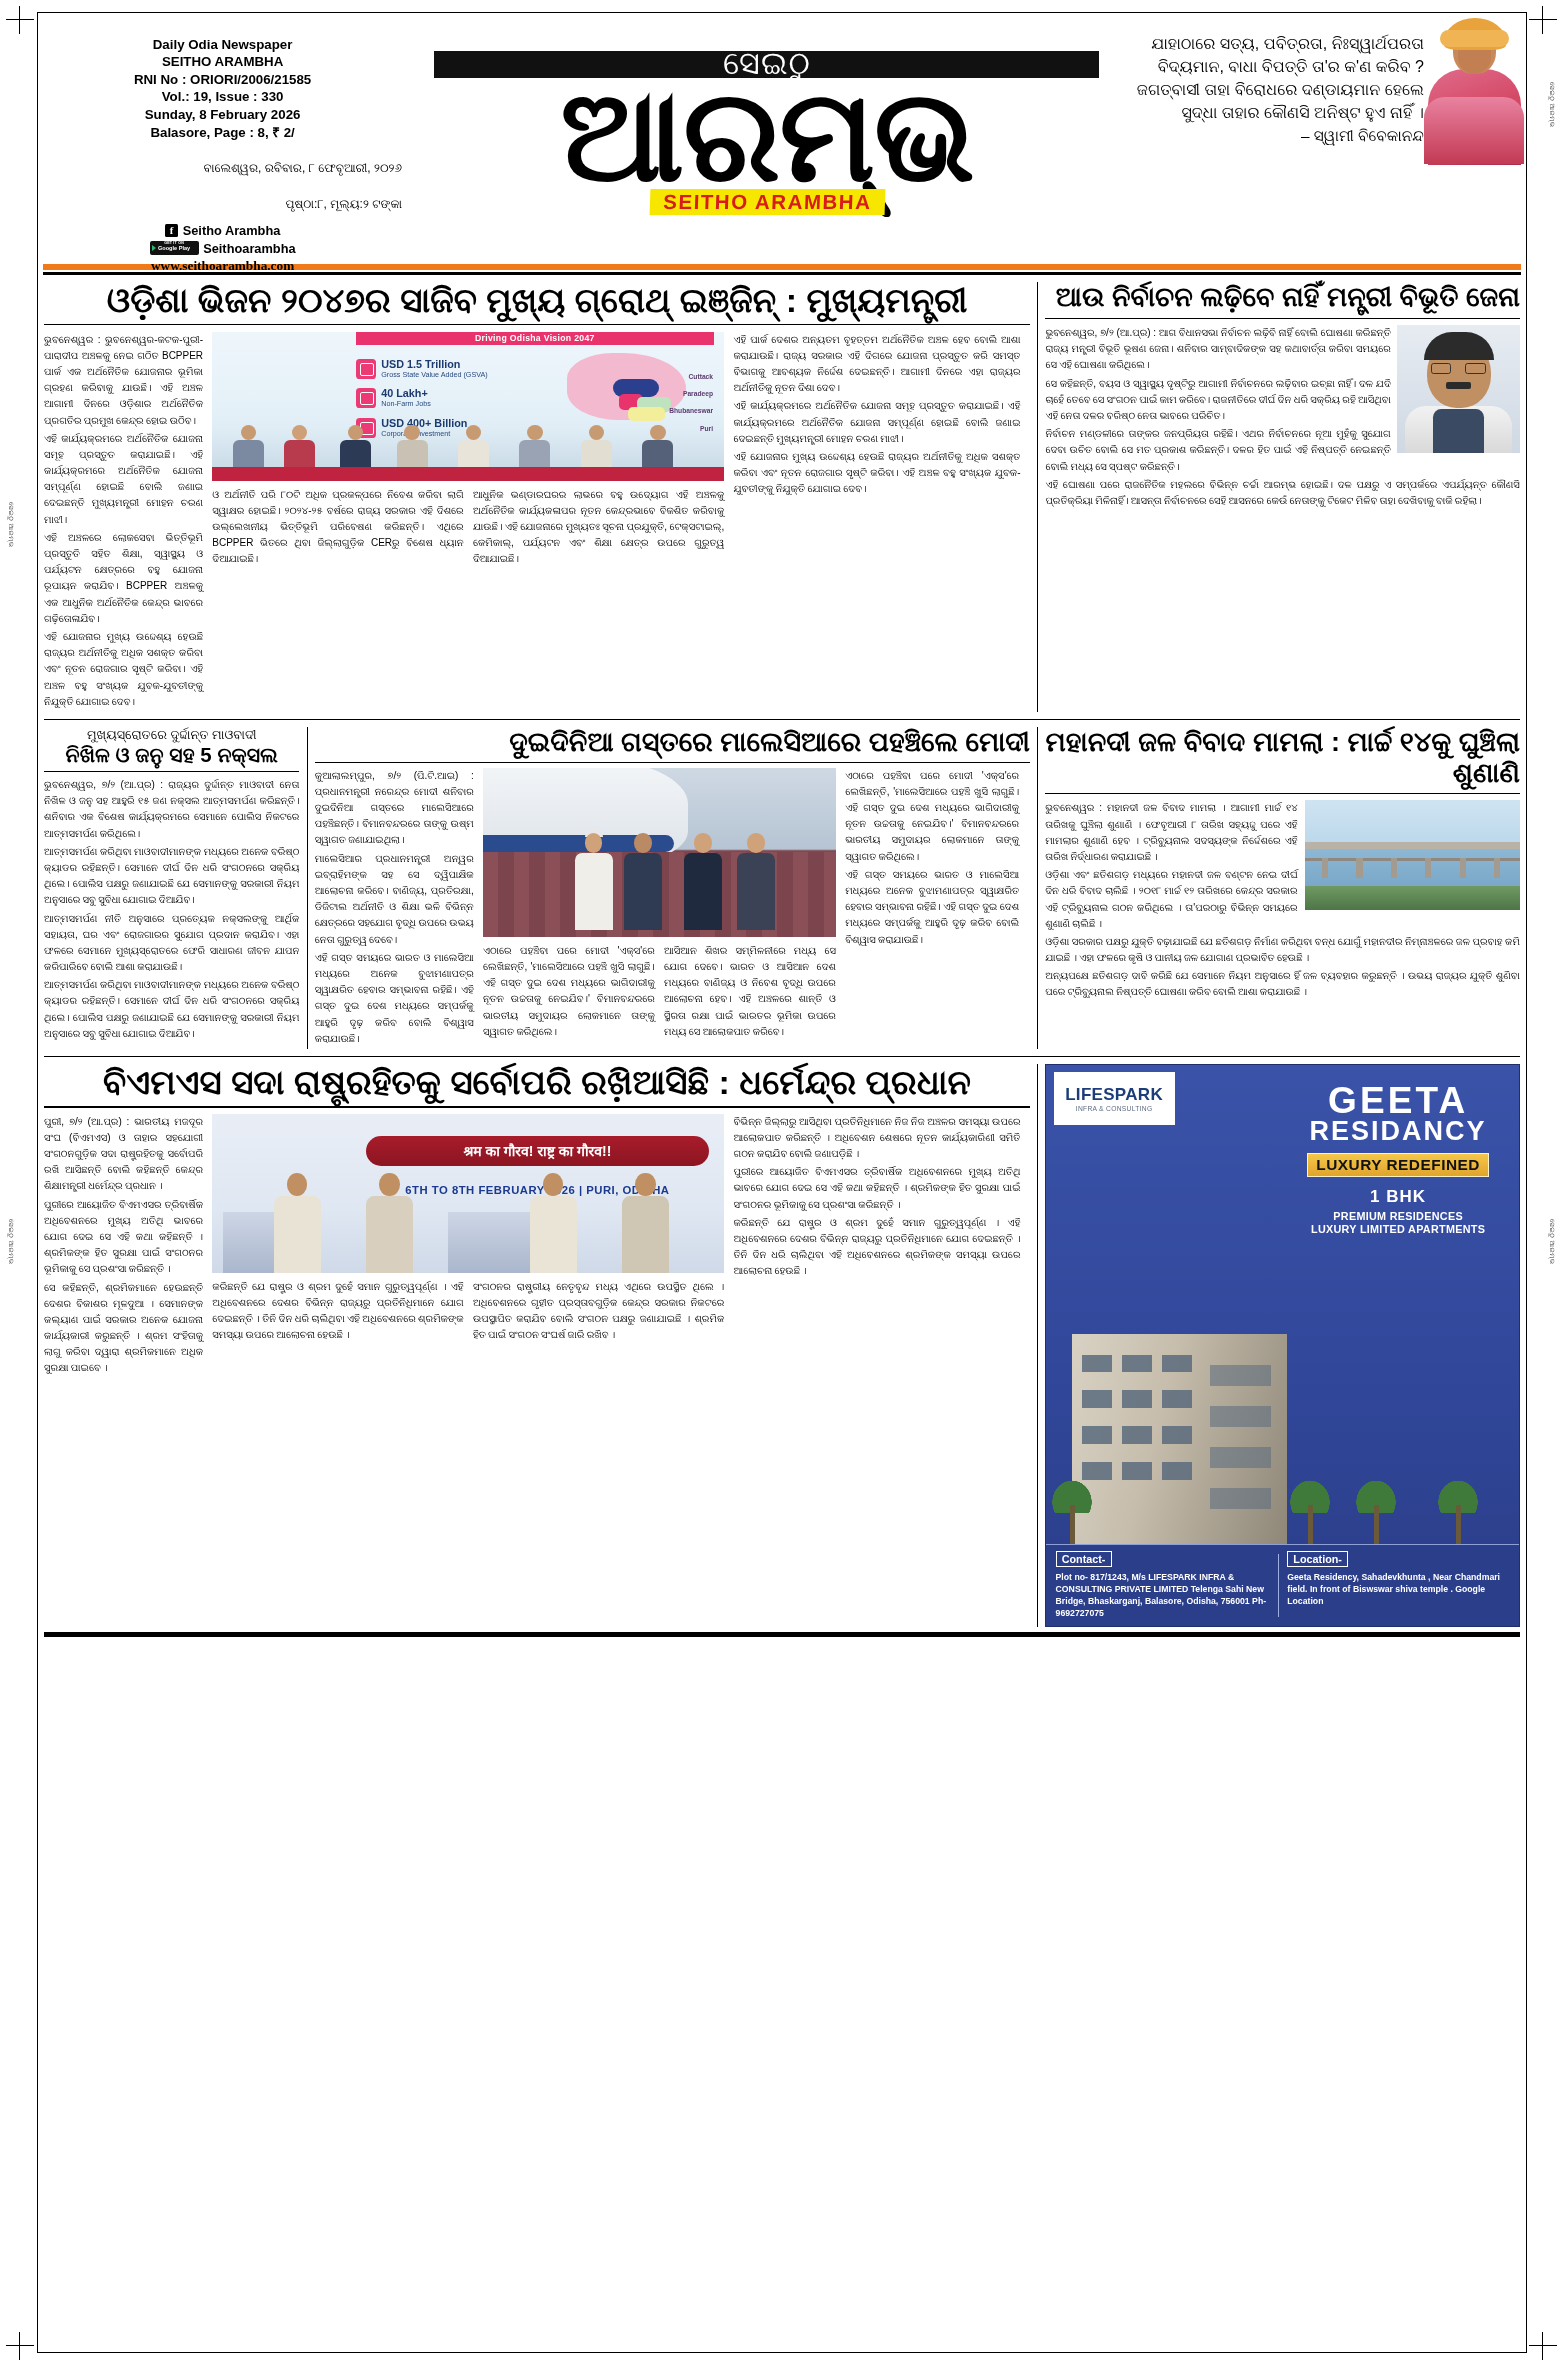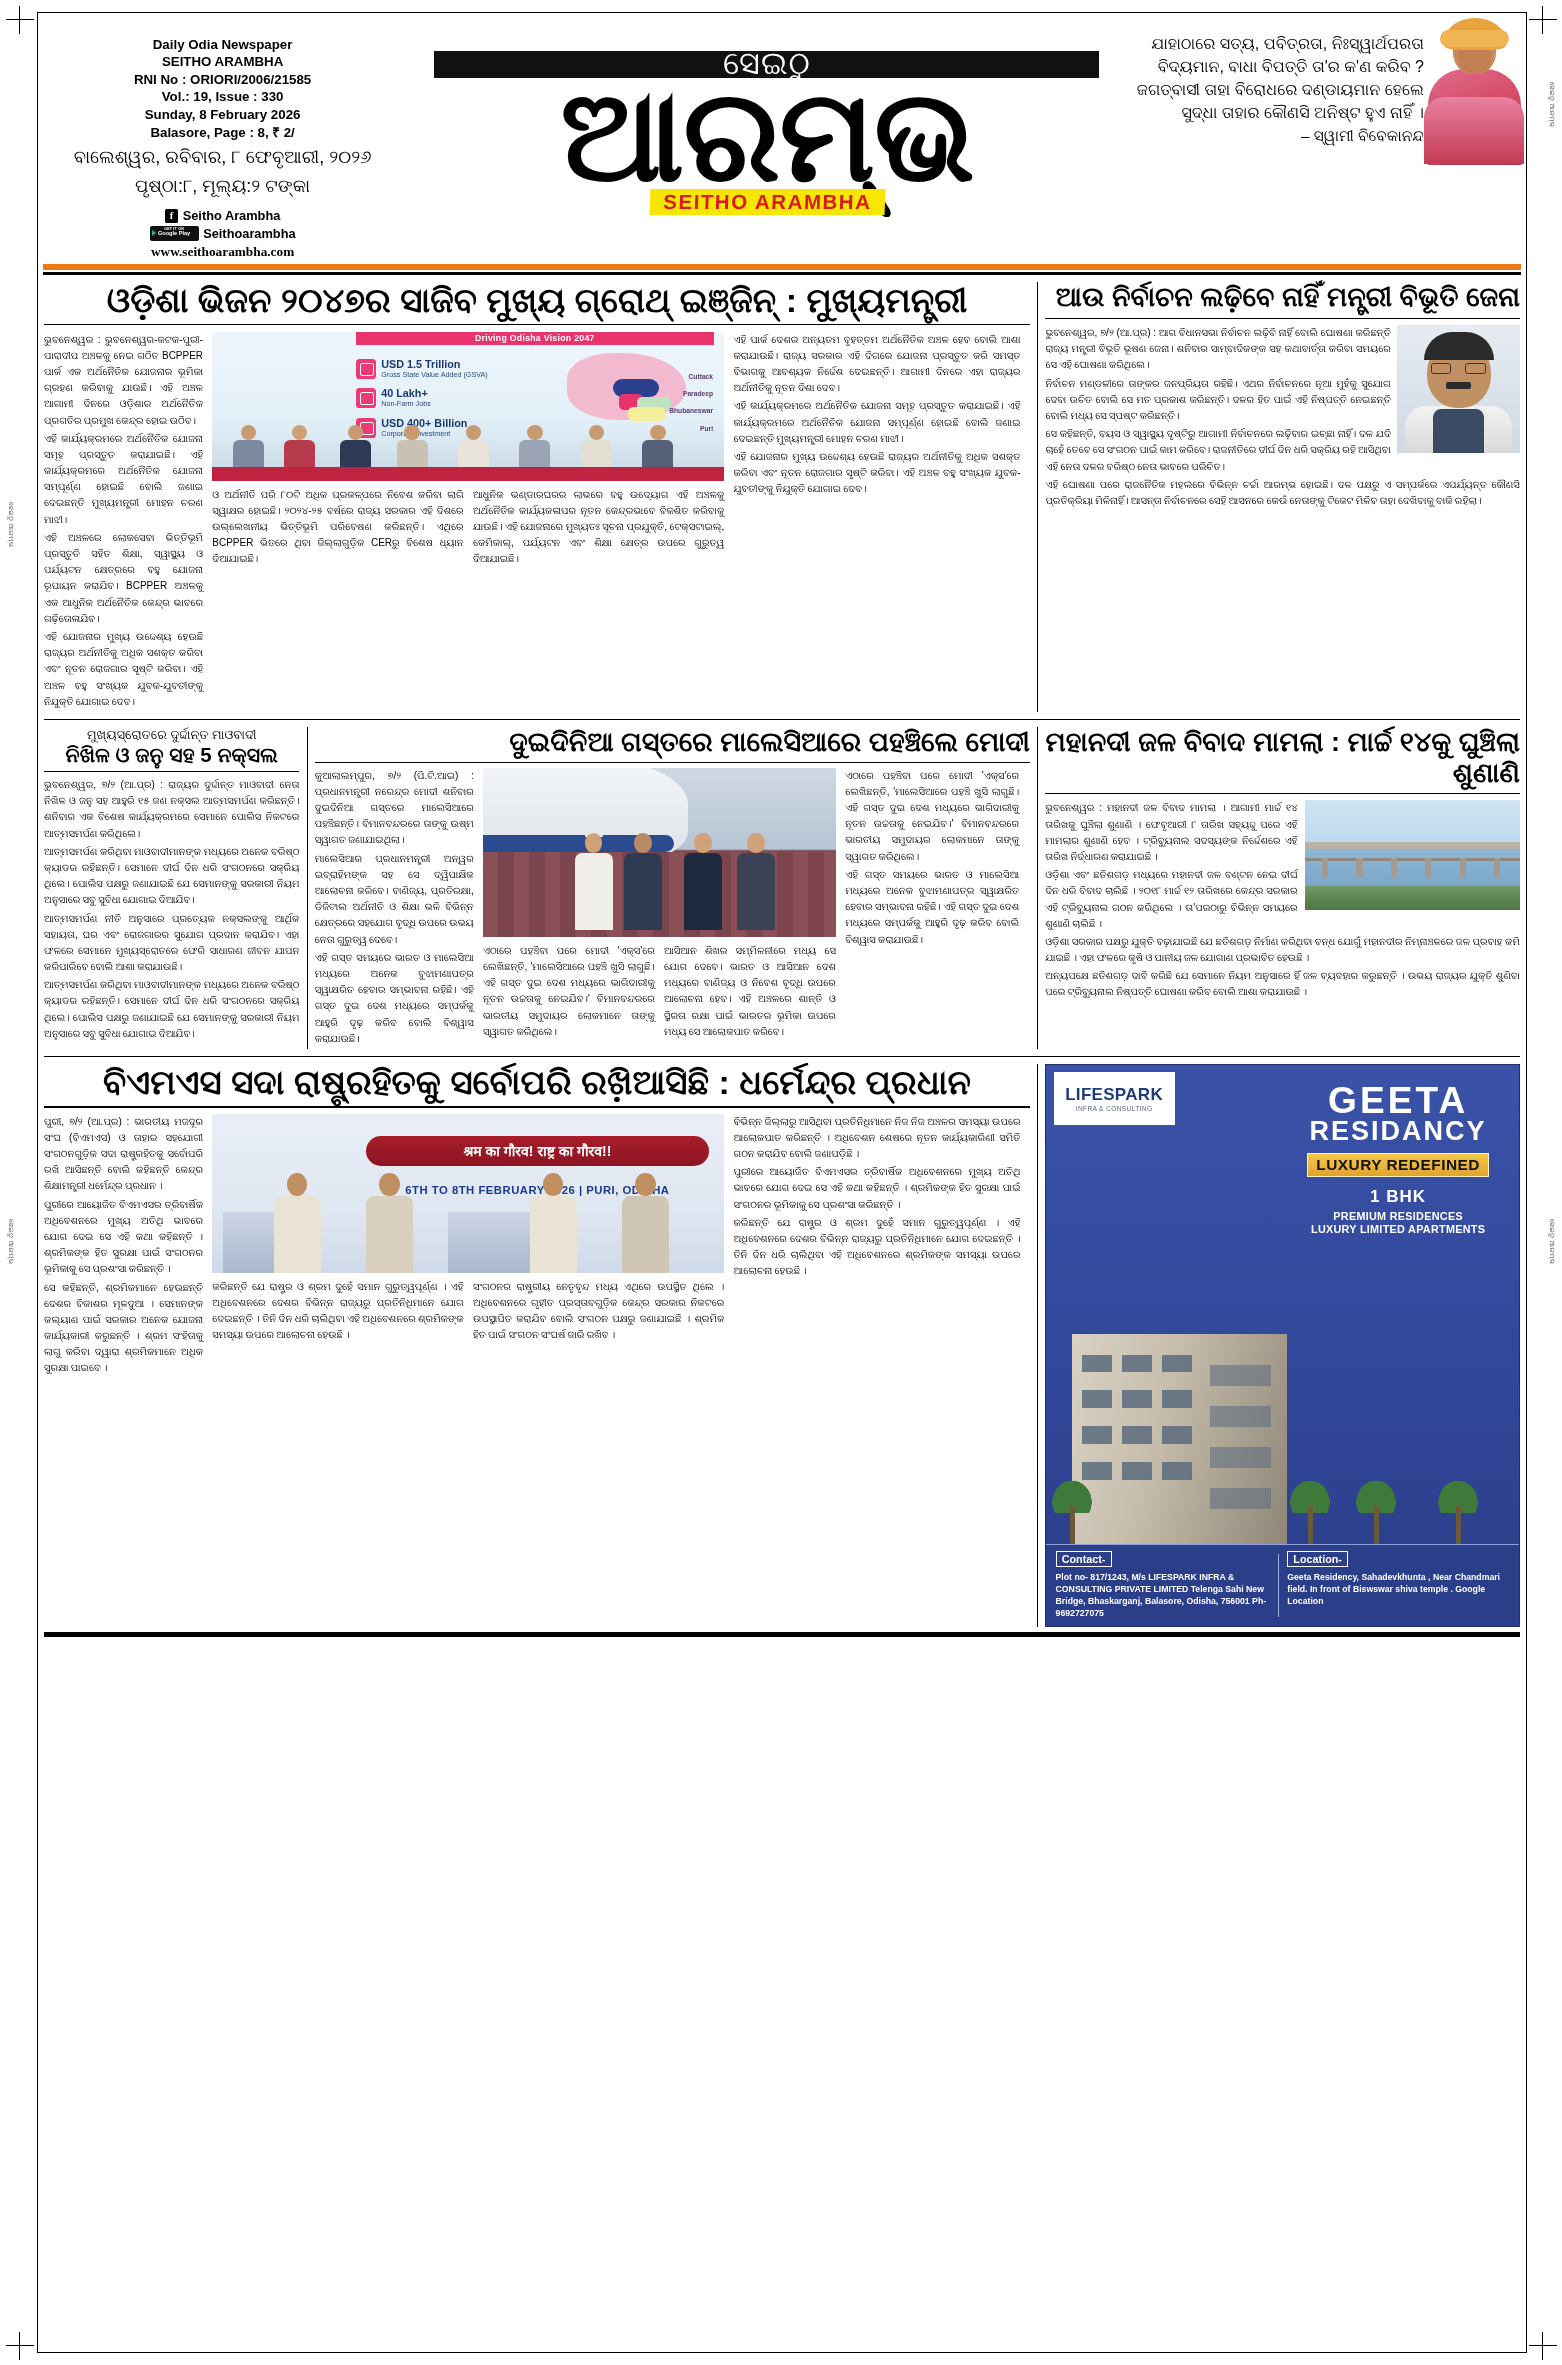--- a/index.html
+++ b/index.html
@@ -28,21 +28,21 @@
     width: 1490px; height: 2341px;
     border: 1px solid #000;
     background: #fff;
     padding: 0;
   }
 
   
   .masthead { display: flex; align-items: flex-start; padding: 4.1px 5.1px 0 5.1px; height: 249px; }
   .mh-left { width: 359px; text-align: center; padding-top: 18.4px; }
   .mh-left .lbl { font-weight: bold; font-size: 13.3px; line-height: 1.32; color:#000; }
-  .mh-left .odia { font-size: 18px; line-height: 1.45; margin-top: 3px; }
+  .mh-left .odia { font-size: 12px; line-height: 1.45; margin-top: 19px; text-align: right; }
   .mh-social { margin-top: 9.2px; font-size: 12.8px; font-weight: bold; }
   .mh-social .row { display:flex; align-items:center; justify-content:center; gap:4.6px; margin-bottom: 2.6px;}
   .fb-ico { width: 13.3px; height: 13.3px; background:#000; color:#fff; font-weight:bold;
             font-size: 10.8px; line-height: 13.3px; text-align:center; border-radius:1.5px;
             font-family:"Liberation Serif",serif; }
   .gp-ico { width: 49px; height: 14.3px; background:#111; border-radius:2px; color:#fff;
             font-size:4.6px; line-height:1.0; text-align:center; padding-top:1.5px; position:relative;}
   .gp-ico .t1 { font-size: 3.6px; letter-spacing:0.2px;}
   .gp-ico .t2 { font-size: 5.6px; font-weight:bold;}
   .gp-ico .tri { position:absolute; left:2.6px; top:3.6px; width:0;height:0;
@@ -410,22 +410,22 @@
             <div class="vest"></div>
           <div class="head"></div>
             <div class="hair"></div>
           <div class="glasses">
               <i></i>
               <i></i>
             </div>
             <div class="mo"></div>
         </div>
         <p>ଭୁବନେଶ୍ୱର, ୭/୨ (ଆ.ପ୍ର) : ଆଗ ବିଧାନସଭା ନିର୍ବାଚନ ଲଢ଼ିବି ନାହିଁ ବୋଲି ଘୋଷଣା କରିଛନ୍ତି ରାଜ୍ୟ ମନ୍ତ୍ରୀ ବିଭୂତି ଭୂଷଣ ଜେନା। ଶନିବାର ସାମ୍ବାଦିକଙ୍କ ସହ କଥାବାର୍ତ୍ତା କରିବା ସମୟରେ ସେ ଏହି ଘୋଷଣା କରିଥିଲେ।</p>
+        <p>ସେ କହିଛନ୍ତି, ବୟସ ଓ ସ୍ୱାସ୍ଥ୍ୟ ଦୃଷ୍ଟିରୁ ଆଗାମୀ ନିର୍ବାଚନରେ ଲଢ଼ିବାର ଇଚ୍ଛା ନାହିଁ। ଦଳ ଯଦି ଚାହେଁ ତେବେ ସେ ସଂଗଠନ ପାଇଁ କାମ କରିବେ। ରାଜନୀତିରେ ଦୀର୍ଘ ଦିନ ଧରି ସକ୍ରିୟ ରହି ଆସିଥିବା ଏହି ନେତା ଦଳର ବରିଷ୍ଠ ନେତା ଭାବରେ ପରିଚିତ।</p>
         <p>ନିର୍ବାଚନ ମଣ୍ଡଳୀରେ ତାଙ୍କର ଜନପ୍ରିୟତା ରହିଛି। ଏଥର ନିର୍ବାଚନରେ ନୂଆ ମୁହଁକୁ ସୁଯୋଗ ଦେବା ଉଚିତ ବୋଲି ସେ ମତ ପ୍ରକାଶ କରିଛନ୍ତି। ଦଳର ହିତ ପାଇଁ ଏହି ନିଷ୍ପତ୍ତି ନେଇଛନ୍ତି ବୋଲି ମଧ୍ୟ ସେ ସ୍ପଷ୍ଟ କରିଛନ୍ତି।</p>
-        <p>ସେ କହିଛନ୍ତି, ବୟସ ଓ ସ୍ୱାସ୍ଥ୍ୟ ଦୃଷ୍ଟିରୁ ଆଗାମୀ ନିର୍ବାଚନରେ ଲଢ଼ିବାର ଇଚ୍ଛା ନାହିଁ। ଦଳ ଯଦି ଚାହେଁ ତେବେ ସେ ସଂଗଠନ ପାଇଁ କାମ କରିବେ। ରାଜନୀତିରେ ଦୀର୍ଘ ଦିନ ଧରି ସକ୍ରିୟ ରହି ଆସିଥିବା ଏହି ନେତା ଦଳର ବରିଷ୍ଠ ନେତା ଭାବରେ ପରିଚିତ।</p>
         <p>ଏହି ଘୋଷଣା ପରେ ରାଜନୈତିକ ମହଲରେ ବିଭିନ୍ନ ଚର୍ଚ୍ଚା ଆରମ୍ଭ ହୋଇଛି। ଦଳ ପକ୍ଷରୁ ଏ ସମ୍ପର୍କରେ ଏପର୍ଯ୍ୟନ୍ତ କୌଣସି ପ୍ରତିକ୍ରିୟା ମିଳିନାହିଁ। ଆସନ୍ତା ନିର୍ବାଚନରେ ସେହି ଆସନରେ କେଉଁ ନେତାଙ୍କୁ ଟିକେଟ ମିଳିବ ତାହା ଦେଖିବାକୁ ବାକି ରହିଲା।</p>
       </div>
     </div>
   </div>
 
   <div class="hdiv"></div>
 
   <div class="band">
 
     <div style="width:256px;">

